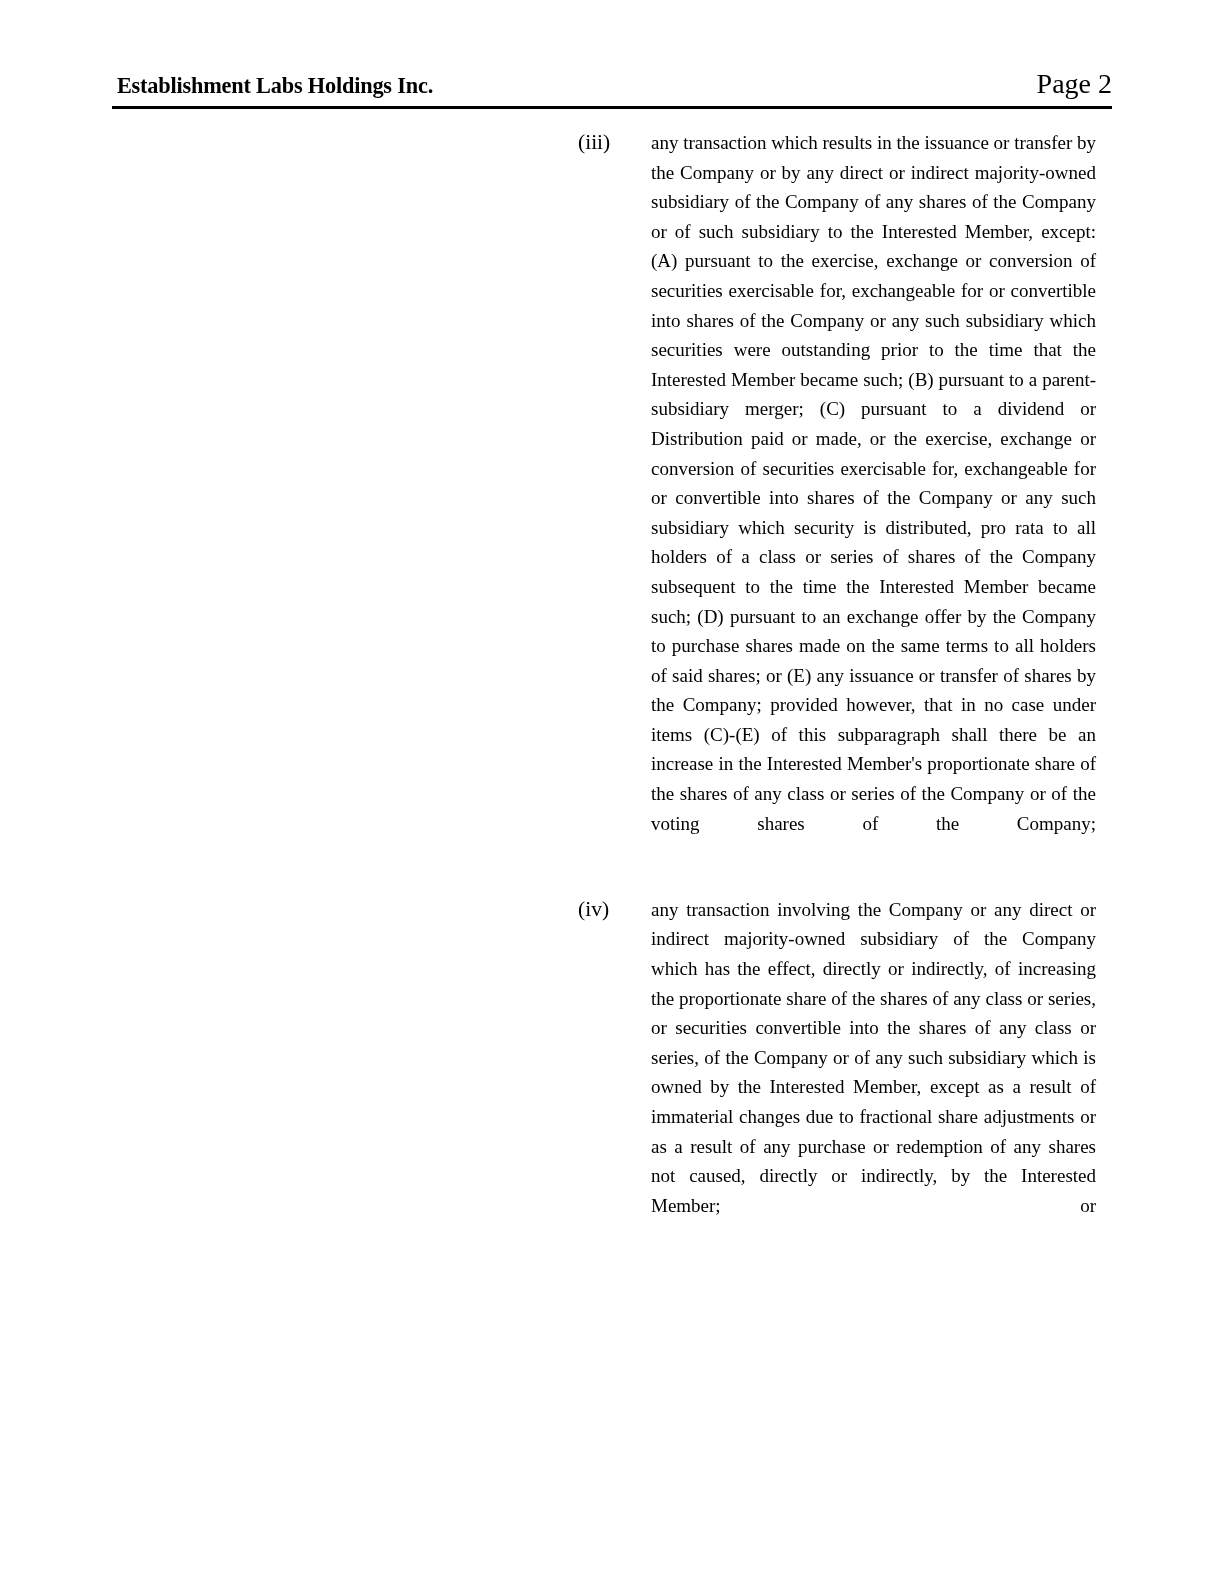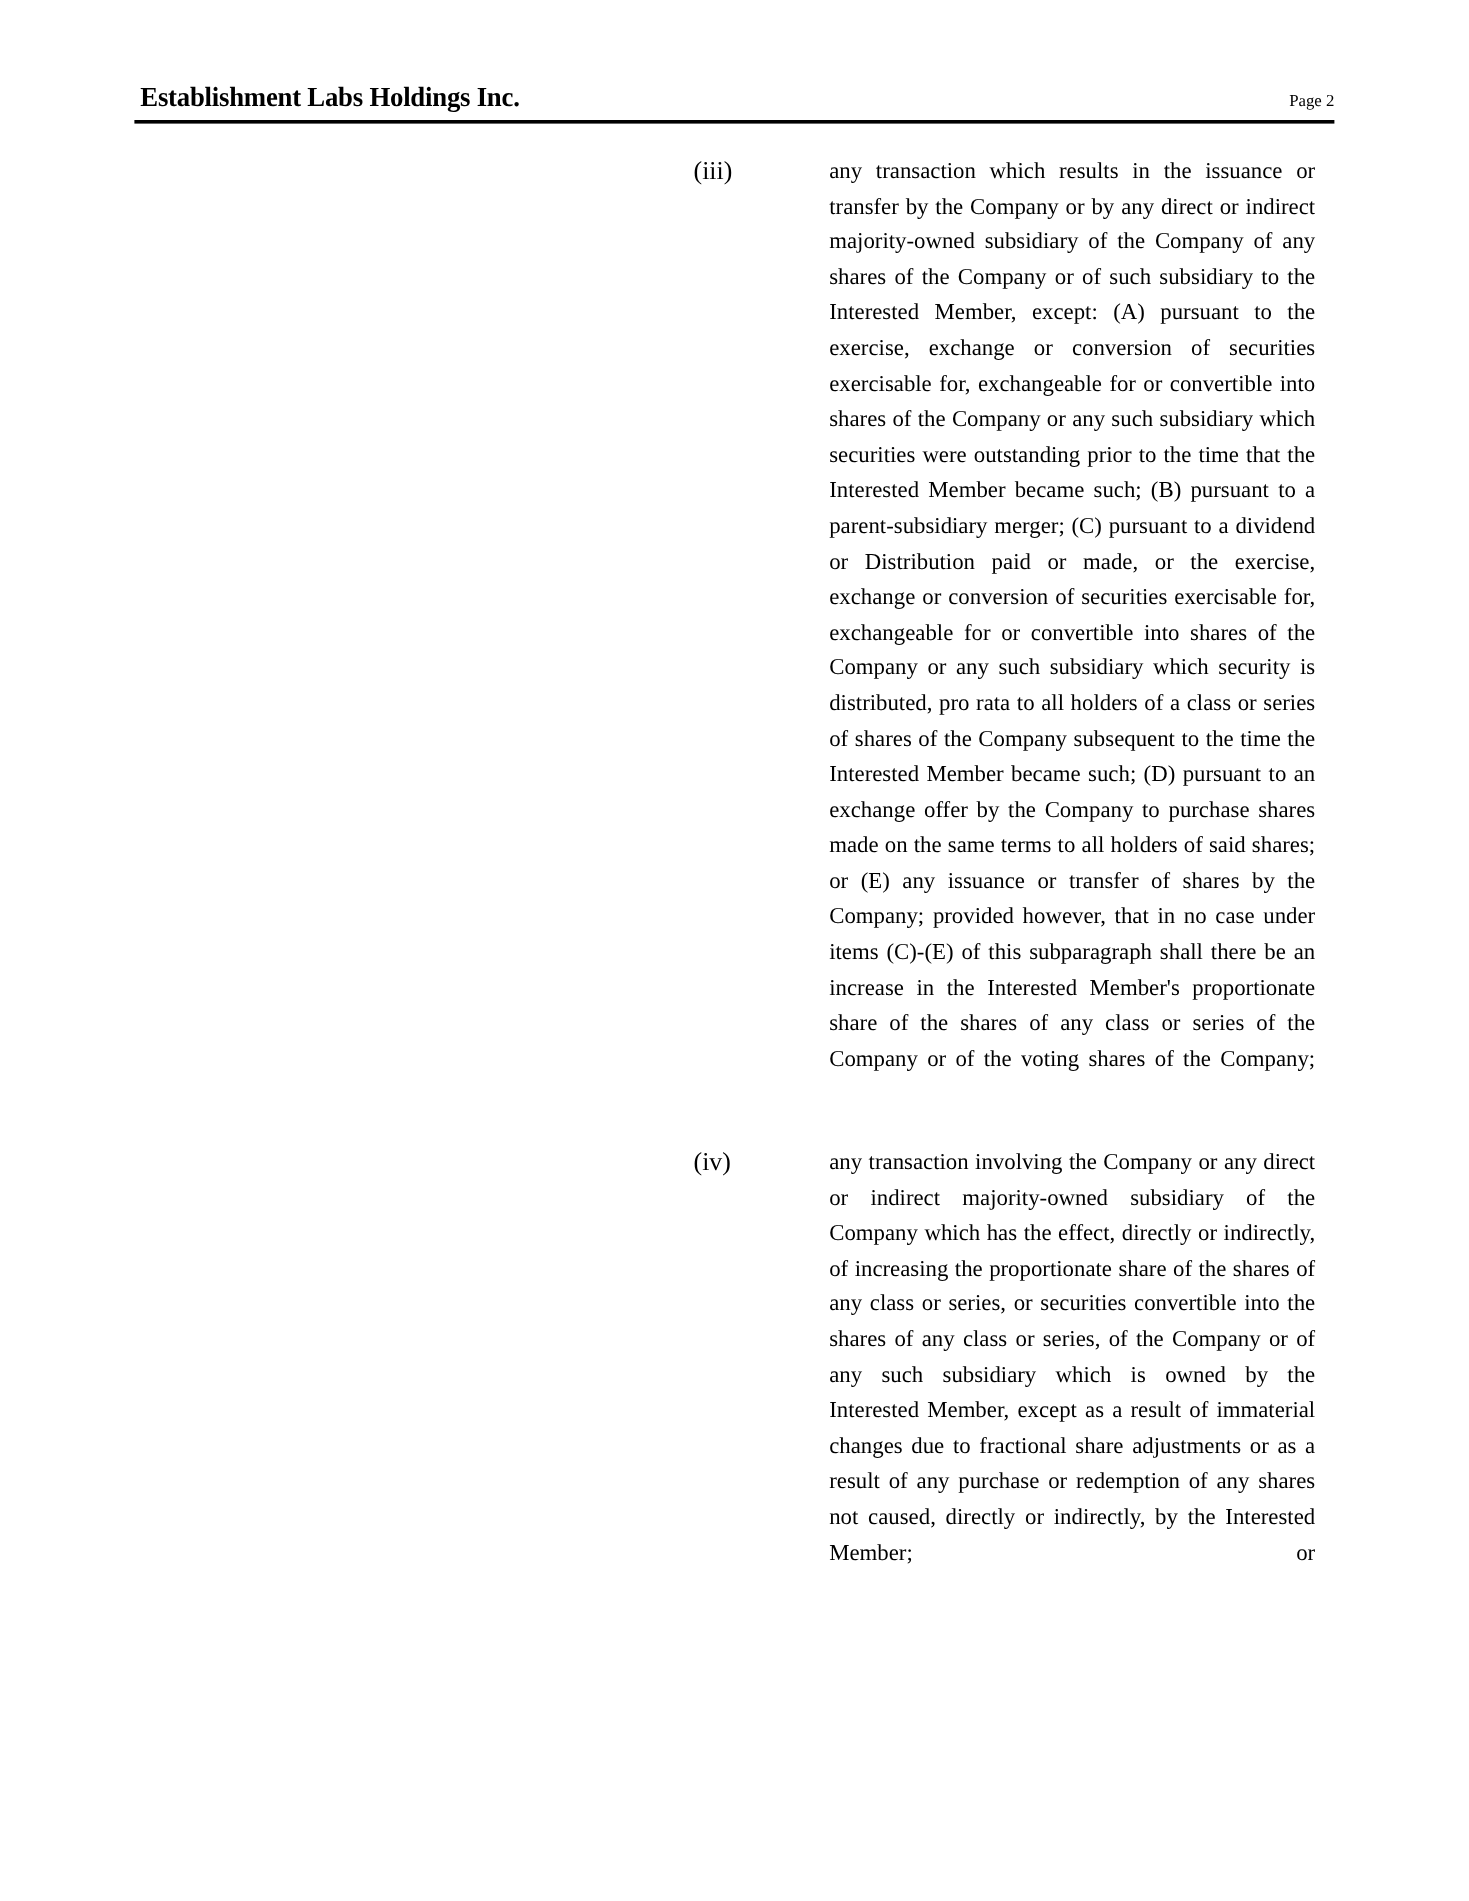--- a/index.html
+++ b/index.html
@@ -39,37 +39,36 @@
     font-size: 23px;
     letter-spacing: -0.2px;
     white-space: nowrap;
     transform: scaleX(0.97);
     transform-origin: left baseline;
   }
 
   .header-page {
     font-family: "Liberation Serif", "DejaVu Serif", serif;
     font-weight: normal;
-    font-size: 14px;
+    font-size: 28px;
     white-space: nowrap;
   }
 
   
   .body-block {
     position: absolute;
     left: 578px;
     top: 128px;
     width: 518px;
   }
 
   .clause {
     display: flex;
     align-items: flex-start;
     margin-bottom: 27px;
-    gap: 40px;
   }
 
   .clause:last-child {
     margin-bottom: 0;
   }
 
   .clause-marker {
     flex: 0 0 73px;
     width: 73px;
     font-size: 21.5px;

